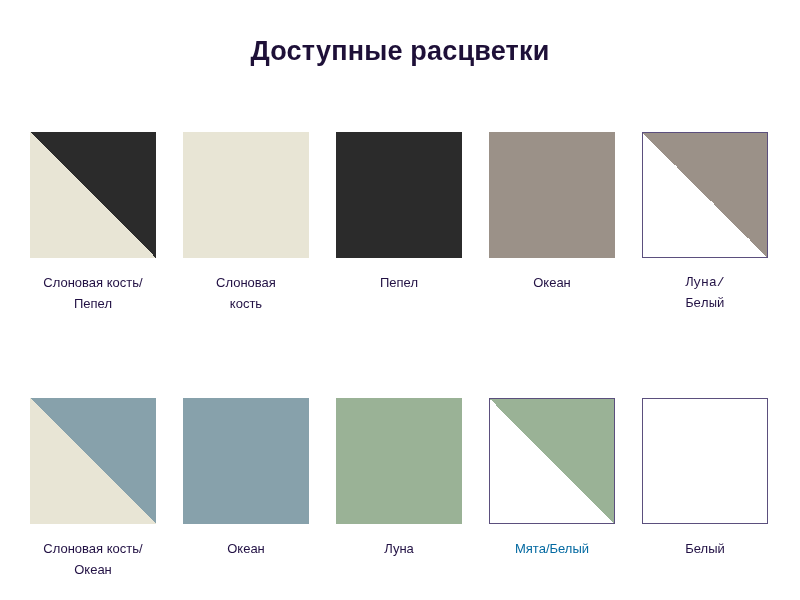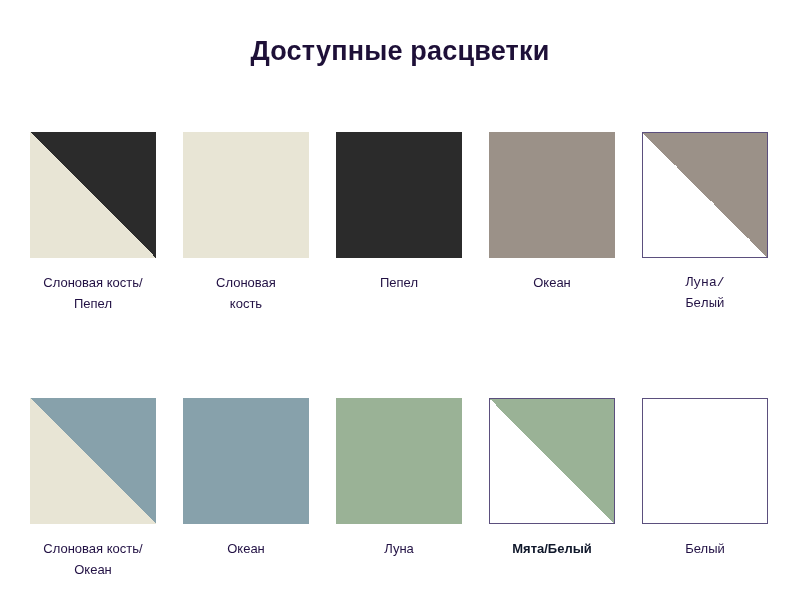--- a/index.html
+++ b/index.html
@@ -156,21 +156,21 @@
         <div class="swatch">
           <div class="fill" style="background: rgb(154, 178, 150);"></div>
         </div>
         <div class="caption" style="color: rgb(34, 17, 68);">Луна</div>
       </div>
       <div class="cell row2">
         <div class="swatch bordered" style="border-color: rgb(91, 79, 125);">
           <div class="fill" style="background: rgb(255, 255, 255);"></div>
           <div class="tri" style="background: linear-gradient(to left bottom, rgb(154, 178, 150) 0px, rgb(154, 178, 150) 50%, rgba(0, 0, 0, 0) 50%, rgba(0, 0, 0, 0) 100%);"></div>
         </div>
-        <div class="caption" style="color: #0f172a; font-weight: bold;">Мята/Белый</div>
+        <div class="caption" style="color: #0369a1;">Мята/Белый</div>
       </div>
       <div class="cell row2">
         <div class="swatch bordered" style="border-color: rgb(91, 79, 125);">
           <div class="fill" style="background: rgb(255, 255, 255);"></div>
         </div>
         <div class="caption" style="color: rgb(34, 17, 68);">Белый</div>
       </div>
     </div>
 
 </div>

